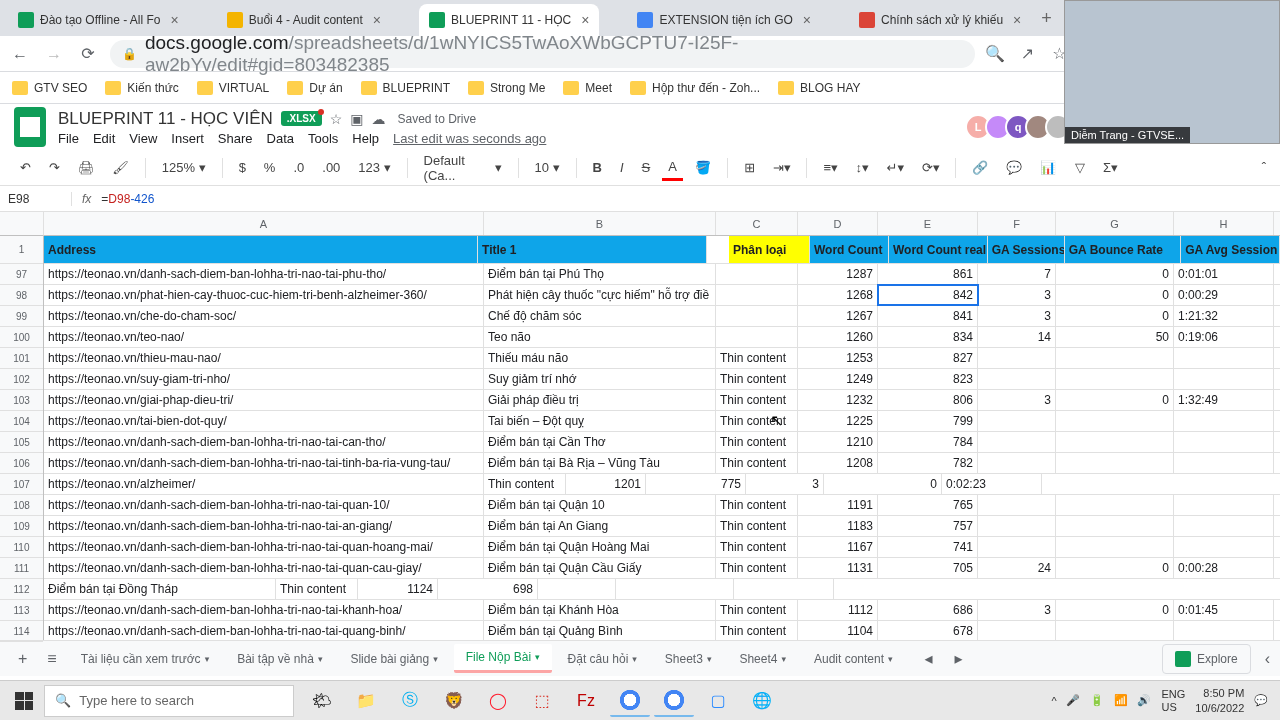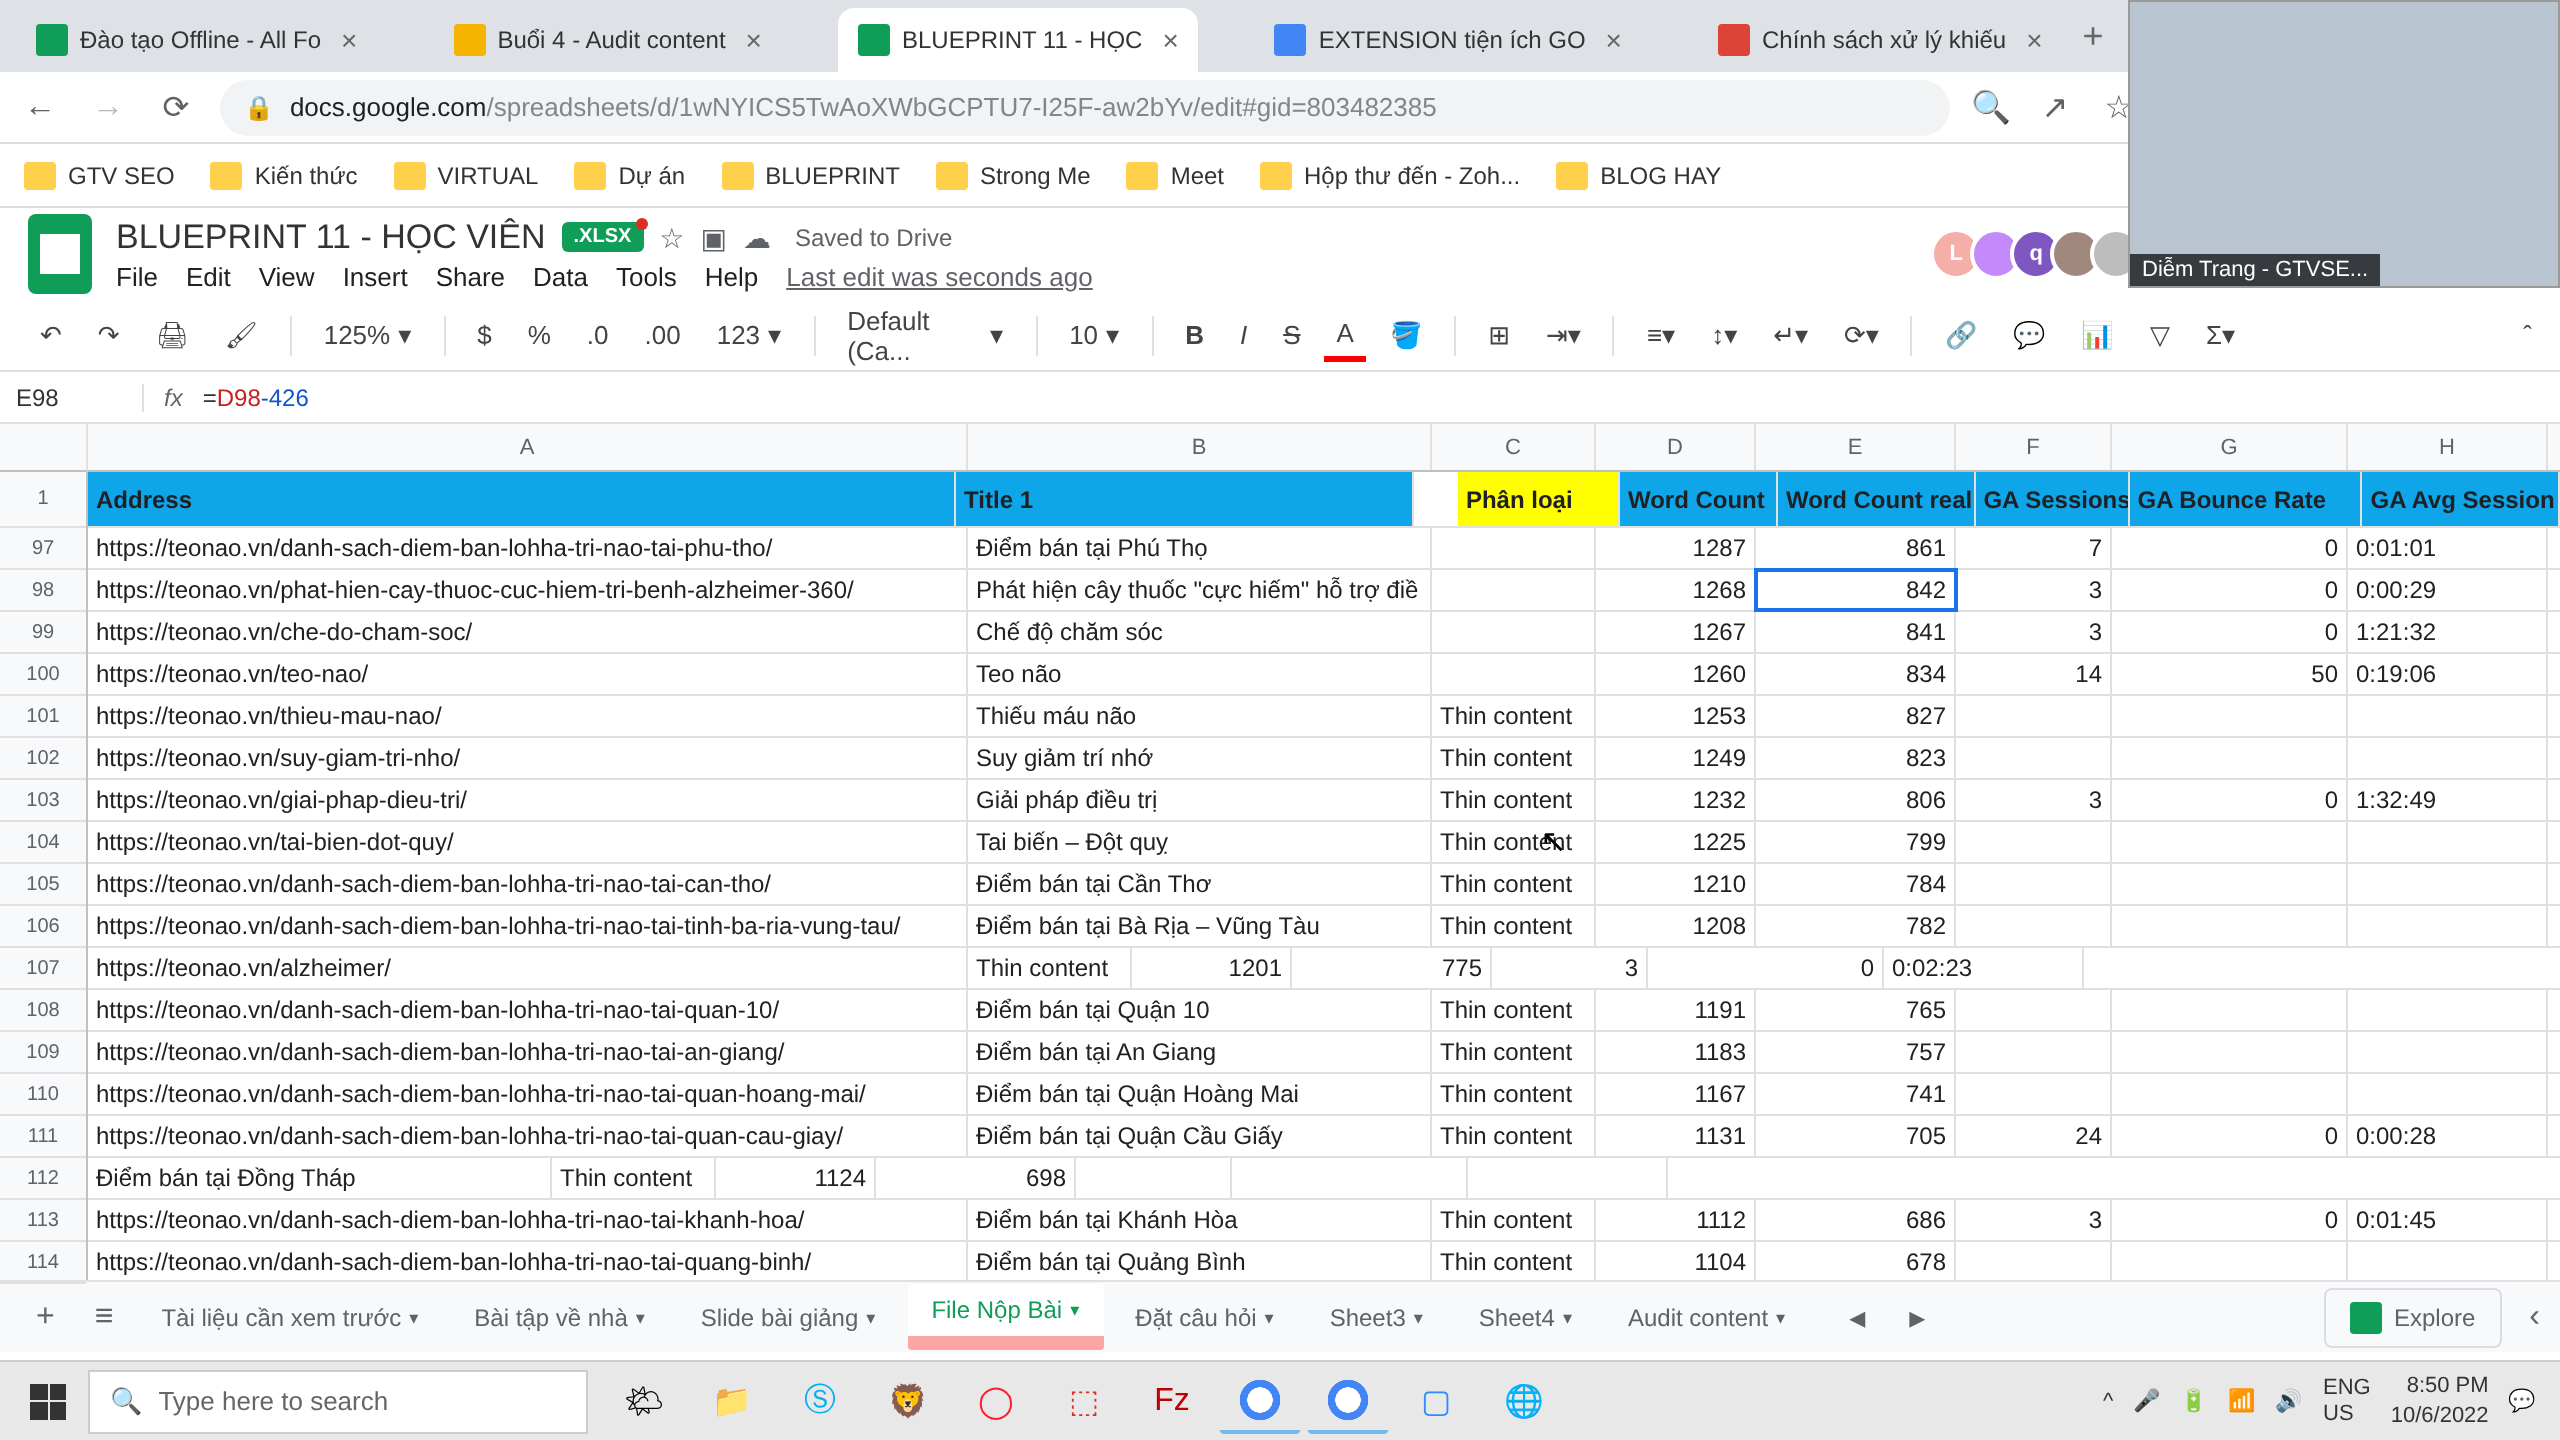--- a/index.html
+++ b/index.html
@@ -13,21 +13,21 @@
 .tab-text { white-space: nowrap; overflow: hidden; text-overflow: ellipsis; color: #333; }
 .tab-close { font-size: 14px; color: #666; margin-left: 4px; }
 .new-tab { padding: 0 10px; color: #666; font-size: 18px; }
 
 
 .address-bar { display: flex; height: 36px; align-items: center; padding: 0 8px; gap: 10px; border-bottom: 1px solid #dadce0; background: #fff; }
 .nav-btn { width: 24px; text-align: center; color: #5f6368; cursor: pointer; }
 .nav-btn.disabled { color: #bbb; }
 .url-box { flex: 1; display: flex; align-items: center; background: #f1f3f4; border-radius: 16px; height: 28px; padding: 0 12px; gap: 8px; }
 .url-box .lock { color: #5f6368; font-size: 12px; }
-.url-box .url { font-size: 13px; color: #202124; }
+.url-box .url { font-size: 19px; color: #202124; }
 .url-box .url .gray { color: #80868b; }
 .addr-icons { display: flex; gap: 12px; align-items: center; }
 .addr-icon { width: 20px; height: 20px; display: flex; align-items: center; justify-content: center; color: #5f6368; cursor: pointer; }
 .badge-200 { background: #0d8043; color: #fff; font-size: 10px; padding: 1px 4px; border-radius: 3px; font-weight: bold; }
 
 
 .bookmarks { display: flex; height: 32px; align-items: center; padding: 0 12px; gap: 18px; border-bottom: 1px solid #dadce0; background: #fff; }
 .bookmark { display: flex; align-items: center; gap: 6px; font-size: 12px; color: #333; cursor: pointer; }
 .bm-folder { width: 16px; height: 14px; background: #ffd04c; border-radius: 2px; }
 
@@ -84,21 +84,21 @@
 .cell { border-right: 1px solid #e0e0e0; padding: 0 4px; font-size: 12px; color: #202124; white-space: nowrap; overflow: hidden; display: flex; align-items: center; }
 .cell.right { justify-content: flex-end; }
 .cell.header-cell { background: #0ea5e9; font-weight: bold; }
 .cell.yellow-hdr { background: #ffff00; font-weight: bold; margin-left: 22px; }
 .cell.selected { outline: 2px solid #1a73e8; outline-offset: -1px; z-index: 2; position: relative; }
 
 
 .sheet-tabs { display: flex; height: 36px; align-items: center; border-top: 1px solid #e0e0e0; padding: 0 10px; gap: 4px; background: #f8f9fa; }
 .sheet-tab-btn { padding: 4px 8px; color: #5f6368; cursor: pointer; }
 .sheet-tab { padding: 6px 12px; font-size: 12px; color: #5f6368; cursor: pointer; display: flex; align-items: center; gap: 4px; border-radius: 2px; }
-.sheet-tab.active { color: #0f9d58; border-bottom: 7px solid #fca5a5; background: #fff; font-weight: 500; }
+.sheet-tab.active { color: #0f9d58; border-bottom: 3px solid #fca5a5; background: #fff; font-weight: 500; }
 .sheet-nav { display: flex; margin-left: 8px; gap: 6px; }
 .explore-btn { margin-left: auto; display: flex; align-items: center; gap: 6px; padding: 6px 12px; font-size: 12px; color: #5f6368; border: 1px solid #dadce0; border-radius: 4px; cursor: pointer; }
 .explore-icon { width: 16px; height: 16px; background: #0f9d58; border-radius: 2px; }
 .side-panel-toggle { margin-left: 10px; color: #5f6368; cursor: pointer; }
 
 
 .taskbar { position: absolute; bottom: 0; left: 0; right: 0; height: 40px; background: #e8e8e8; border-top: 1px solid #ccc; display: flex; align-items: center; padding: 0 4px; }
 .start-btn { width: 40px; height: 32px; display: flex; align-items: center; justify-content: center; }
 .win-logo { width: 18px; height: 18px; display: grid; grid-template-columns: 1fr 1fr; grid-template-rows: 1fr 1fr; gap: 1px; }
 .win-logo div { background: #333; }

